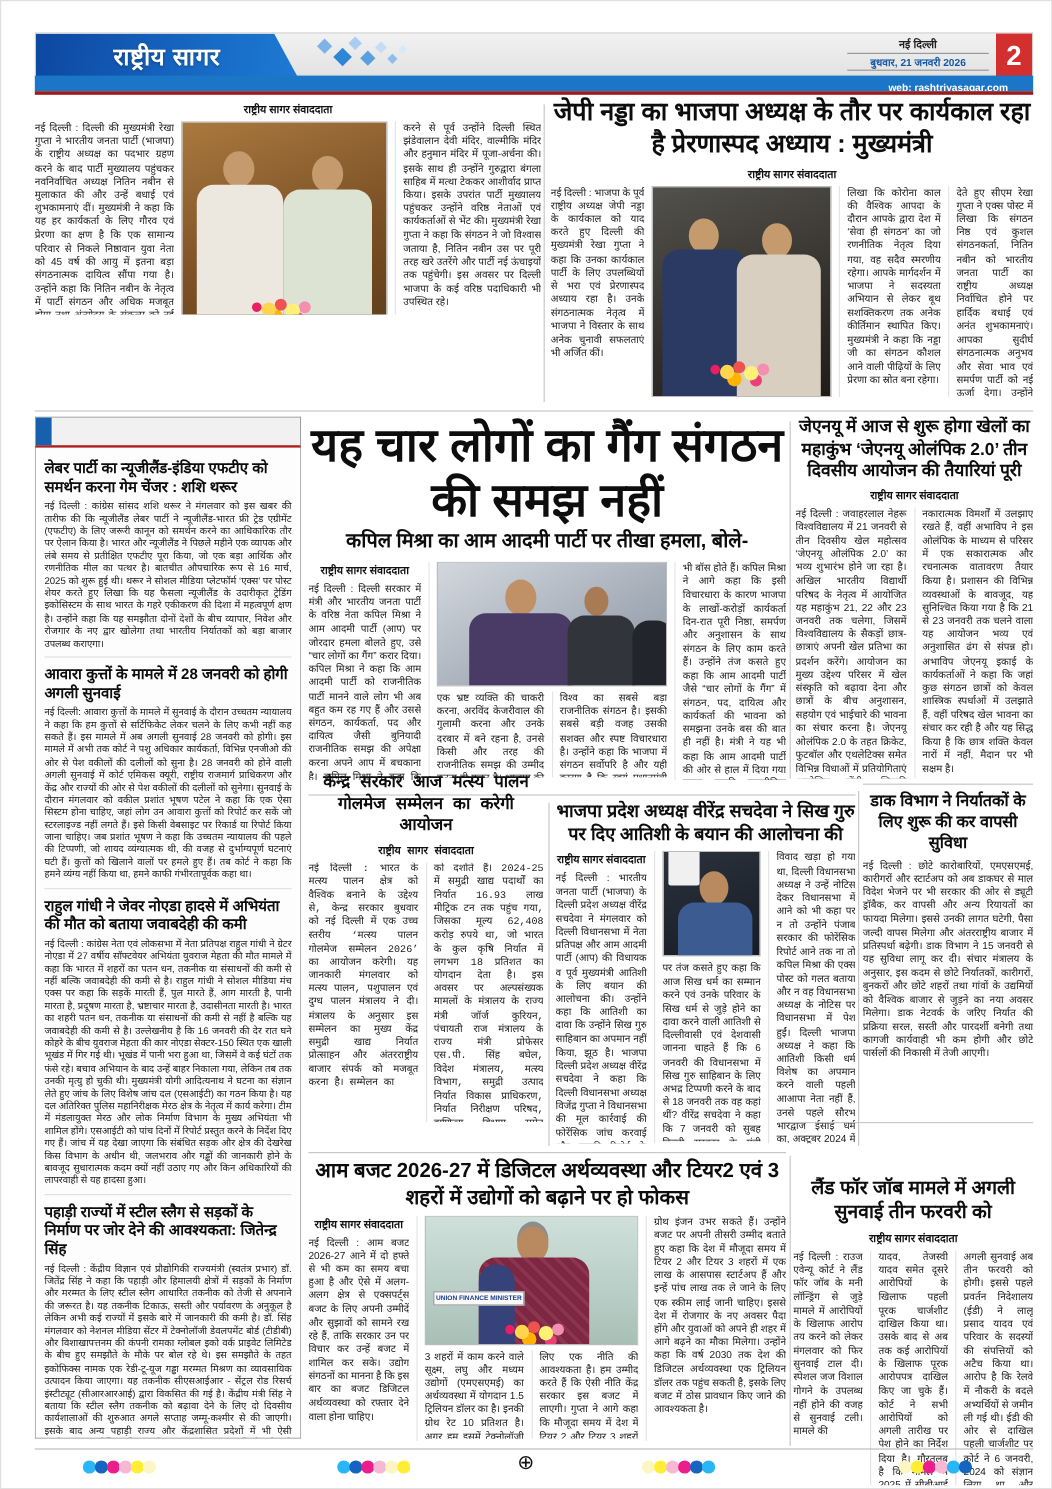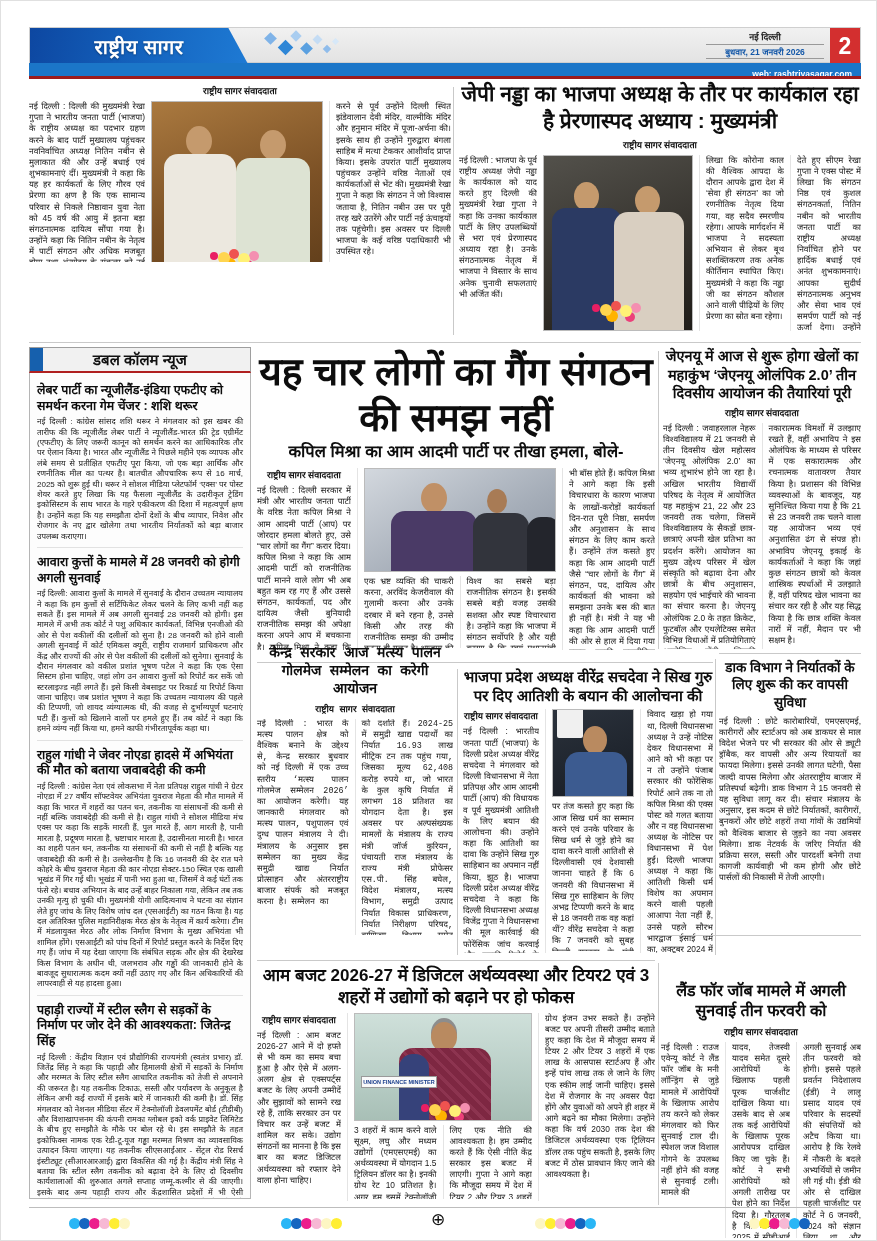--- a/index.html
+++ b/index.html
@@ -20,21 +20,21 @@
   .d5{left:284px;top:8px;width:7px;height:7px;background:#c4dcf4;}
   .d6{left:294px;top:18px;width:6px;height:6px;background:#8fbceb;}
   .d7{left:303px;top:11px;width:5px;height:5px;background:#d7e8f8;}
   .section-title{position:absolute;left:0;right:80px;top:5px;text-align:center;font-size:21px;font-weight:bold;color:#111;}
   .dateblock{position:absolute;right:36px;top:2px;width:118px;text-align:center;}
   .dateblock .city{font-size:9px;font-weight:bold;color:#222;text-align:center;}
   .dateblock .date{font-size:8.5px;font-weight:bold;color:#1458a8;border-top:1px solid #999;border-bottom:1px solid #999;padding:1px 0;margin-top:1px;}
   .pagebox{position:absolute;right:0;top:0;width:30px;height:36px;background:#d32f2f;display:flex;align-items:center;justify-content:center;}
   .pagebox span{color:#fff;font-size:23px;font-weight:bold;}
   .webstrip{position:absolute;left:0;top:36px;width:832px;height:13px;background:#1b76c8;text-align:right;}
-  .webstrip span{color:#fff;font-size:8.5px;font-weight:bold;line-height:13px;padding-right:9px;}
+  .webstrip span{color:#fff;font-size:8.5px;font-weight:bold;line-height:13px;padding-right:21px;}
   .redline{position:absolute;left:0;top:49px;width:832px;height:2.5px;background:#9c1b1b;}
   
   .article{position:absolute;overflow:hidden;box-sizing:border-box;}
   .hl{font-weight:bold;color:#0d0d0d;text-align:center;line-height:1.28;}
   .byline{font-size:9px;font-weight:bold;text-align:center;color:#111;margin:3px 0 4px;}
   .body-txt{font-size:8.4px;line-height:1.33;text-align:justify;color:#1a1a1a;overflow:hidden;}
   .cols{display:flex;overflow:hidden;}
   .cols > * + *{border-left:1px solid #e4e4e4;padding-left:6px;margin-left:6px;}
   .vdiv,.hdiv{position:absolute;background:#c9c9c9;}
   
@@ -129,21 +129,20 @@
       <div class="body-txt" style="width:78px;">लिखा कि कोरोना काल की वैश्विक आपदा के दौरान आपके द्वारा देश में ‘सेवा ही संगठन’ का जो रणनीतिक नेतृत्व दिया गया, वह सदैव स्मरणीय रहेगा। आपके मार्गदर्शन में भाजपा ने सदस्यता अभियान से लेकर बूथ सशक्तिकरण तक अनेक कीर्तिमान स्थापित किए। मुख्यमंत्री ने कहा कि नड्डा जी का संगठन कौशल आने वाली पीढ़ियों के लिए प्रेरणा का स्रोत बना रहेगा।</div>
       <div class="body-txt" style="flex:1;">देते हुए सीएम रेखा गुप्ता ने एक्स पोस्ट में लिखा कि संगठन निष्ठ एवं कुशल संगठनकर्ता, नितिन नबीन को भारतीय जनता पार्टी का राष्ट्रीय अध्यक्ष निर्वाचित होने पर हार्दिक बधाई एवं अनंत शुभकामनाएं। आपका सुदीर्घ संगठनात्मक अनुभव और सेवा भाव एवं समर्पण पार्टी को नई ऊर्जा देगा। उन्होंने विश्वास जताया कि नए अध्यक्ष के नेतृत्व में पार्टी का और विस्तार होगा तथा समविचारित संगठन को सफलता की नई ऊंचाई मिलेगी। नितिन नबीन को बधाई देने वालों का तांता लगा रहा।</div>
     </div>
   </div>
 
   <div class="hdiv" style="left:28px;top:341px;width:832px;height:1px;"></div>
 
   <div class="article" style="left:28px;top:346px;width:222px;height:860px;">
     <div class="dcol-head">
       <span class="blk"></span>
-      <span class="t">डबल कॉलम न्यूज</span>
     </div>
     <div class="dcol-body">
       <div class="dcol-item">
         <div class="ihl">लेबर पार्टी का न्यूजीलैंड-इंडिया एफटीए को समर्थन करना गेम चेंजर : शशि थरूर</div>
         <div class="ibody">नई दिल्ली : कांग्रेस सांसद शशि थरूर ने मंगलवार को इस खबर की तारीफ की कि न्यूजीलैंड लेबर पार्टी ने न्यूजीलैंड-भारत फ्री ट्रेड एग्रीमेंट (एफटीए) के लिए जरूरी कानून को समर्थन करने का आधिकारिक तौर पर ऐलान किया है। भारत और न्यूजीलैंड ने पिछले महीने एक व्यापक और लंबे समय से प्रतीक्षित एफटीए पूरा किया, जो एक बड़ा आर्थिक और रणनीतिक मील का पत्थर है। बातचीत औपचारिक रूप से 16 मार्च, 2025 को शुरू हुई थी। थरूर ने सोशल मीडिया प्लेटफॉर्म ‘एक्स’ पर पोस्ट शेयर करते हुए लिखा कि यह फैसला न्यूजीलैंड के उदारीकृत ट्रेडिंग इकोसिस्टम के साथ भारत के गहरे एकीकरण की दिशा में महत्वपूर्ण क्षण है। उन्होंने कहा कि यह समझौता दोनों देशों के बीच व्यापार, निवेश और रोजगार के नए द्वार खोलेगा तथा भारतीय निर्यातकों को बड़ा बाजार उपलब्ध कराएगा।</div>
       </div>
       <div class="dcol-item">
         <div class="ihl">आवारा कुत्तों के मामले में 28 जनवरी को होगी अगली सुनवाई</div>
         <div class="ibody">नई दिल्ली: आवारा कुत्तों के मामले में सुनवाई के दौरान उच्चतम न्यायालय ने कहा कि हम कुत्तों से सर्टिफिकेट लेकर चलने के लिए कभी नहीं कह सकते हैं। इस मामले में अब अगली सुनवाई 28 जनवरी को होगी। इस मामले में अभी तक कोर्ट ने पशु अधिकार कार्यकर्ता, विभिन्न एनजीओ की ओर से पेश वकीलों की दलीलों को सुना है। 28 जनवरी को होने वाली अगली सुनवाई में कोर्ट एमिकस क्यूरी, राष्ट्रीय राजमार्ग प्राधिकरण और केंद्र और राज्यों की ओर से पेश वकीलों की दलीलों को सुनेगा। सुनवाई के दौरान मंगलवार को वकील प्रशांत भूषण पटेल ने कहा कि एक ऐसा सिस्टम होना चाहिए, जहां लोग उन आवारा कुत्तों को रिपोर्ट कर सकें जो स्टरलाइज्ड नहीं लगते हैं। इसे किसी वेबसाइट पर रिकार्ड या रिपोर्ट किया जाना चाहिए। जब प्रशांत भूषण ने कहा कि उच्चतम न्यायालय की पहले की टिप्पणी, जो शायद व्यंग्यात्मक थी, की वजह से दुर्भाग्यपूर्ण घटनाएं घटी हैं। कुत्तों को खिलाने वालों पर हमले हुए हैं। तब कोर्ट ने कहा कि हमने व्यंग्य नहीं किया था, हमने काफी गंभीरतापूर्वक कहा था।</div>
       </div>

